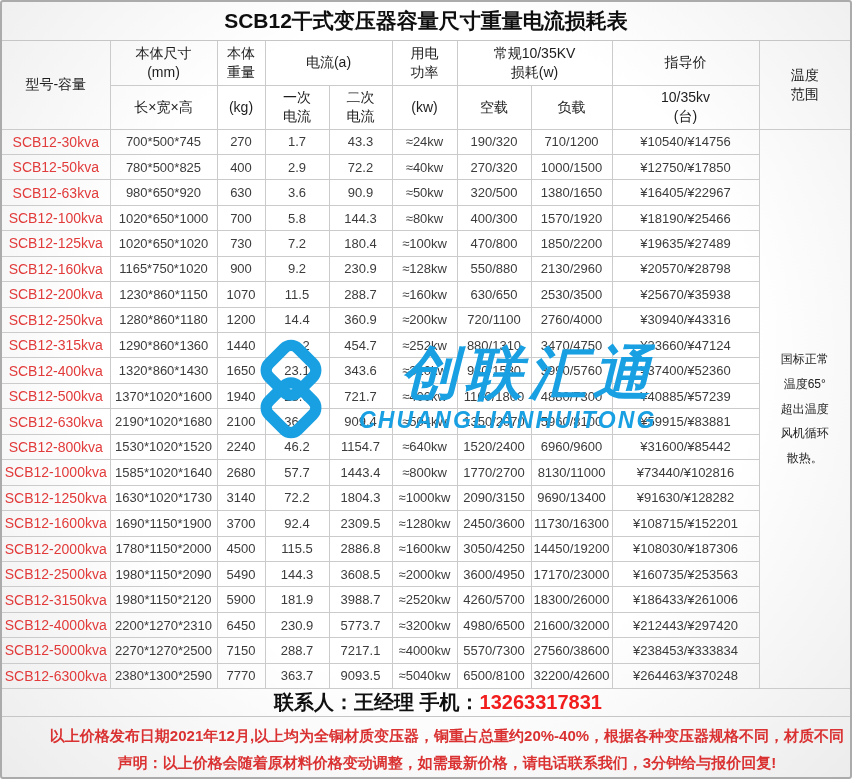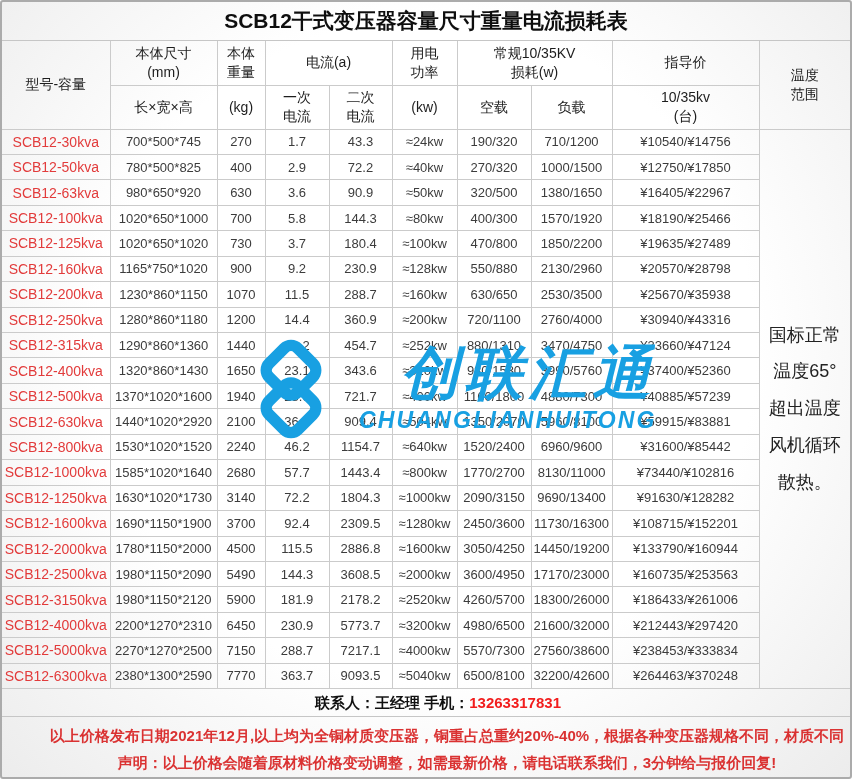--- a/index.html
+++ b/index.html
@@ -22,26 +22,26 @@
   .spec thead tr:first-child th{border-top:none;}
   .spec tr > *:first-child{border-left:none;}
   .spec tr > *:last-child{border-right:none;}
   .spec th{font-size:14px;font-weight:normal;color:#1d1d1d;line-height:1.35;}
   .spec thead tr{height:44px;}
   .ml{white-space:pre-line;margin-top:48px;}
   .spec tbody tr{height:25.45px;}
   .spec tbody td{font-size:13px;color:#3c3c3c;}
   .spec td.model{color:#e23b3b;font-size:14px;}
   .spec td.temp-cell{
-    font-size:18px;color:#222;white-space:pre-line;line-height:2.05;
+    font-size:12px;color:#222;white-space:pre-line;line-height:2.05;
     vertical-align:middle;border-right:none;
   }
   .contact{
     height:27px;line-height:27px;text-align:center;
-    font-size:15px;font-weight:bold;color:#101010;
+    font-size:20px;font-weight:bold;color:#101010;
     border-bottom:1px solid #c6c6c6;
     padding-left:24px;
   }
   .contact .phone{color:#f21d1d;}
   .footer{
     padding-top:5px;text-align:center;font-size:15px;font-weight:bold;
     color:#da3232;line-height:27px;padding-left:42px;
   }
   .watermark{
     position:absolute;left:236px;top:334px;display:flex;align-items:flex-start;
@@ -149,21 +149,21 @@
           <td>144.3</td>
           <td>≈80kw</td>
           <td>400/300</td>
           <td>1570/1920</td>
           <td>¥18190/¥25466</td>
         </tr>
         <tr>
           <td class="model">SCB12-125kva</td>
           <td>1020*650*1020</td>
           <td>730</td>
-          <td>3.7</td>
+          <td>7.2</td>
           <td>180.4</td>
           <td>≈100kw</td>
           <td>470/800</td>
           <td>1850/2200</td>
           <td>¥19635/¥27489</td>
         </tr>
         <tr>
           <td class="model">SCB12-160kva</td>
           <td>1165*750*1020</td>
           <td>900</td>
@@ -224,21 +224,21 @@
           <td>1940</td>
           <td>28.9</td>
           <td>721.7</td>
           <td>≈400kw</td>
           <td>1160/1800</td>
           <td>4880/7300</td>
           <td>¥40885/¥57239</td>
         </tr>
         <tr>
           <td class="model">SCB12-630kva</td>
-          <td>1440*1020*2920</td>
+          <td>2190*1020*1680</td>
           <td>2100</td>
           <td>36.4</td>
           <td>909.4</td>
           <td>≈504kw</td>
           <td>1350/2070</td>
           <td>5960/8100</td>
           <td>¥59915/¥83881</td>
         </tr>
         <tr>
           <td class="model">SCB12-800kva</td>
@@ -286,39 +286,39 @@
         </tr>
         <tr>
           <td class="model">SCB12-2000kva</td>
           <td>1780*1150*2000</td>
           <td>4500</td>
           <td>115.5</td>
           <td>2886.8</td>
           <td>≈1600kw</td>
           <td>3050/4250</td>
           <td>14450/19200</td>
-          <td>¥133790/¥160944</td>
+          <td>¥108030/¥187306</td>
         </tr>
         <tr>
           <td class="model">SCB12-2500kva</td>
           <td>1980*1150*2090</td>
           <td>5490</td>
           <td>144.3</td>
           <td>3608.5</td>
           <td>≈2000kw</td>
           <td>3600/4950</td>
           <td>17170/23000</td>
           <td>¥160735/¥253563</td>
         </tr>
         <tr>
           <td class="model">SCB12-3150kva</td>
           <td>1980*1150*2120</td>
           <td>5900</td>
           <td>181.9</td>
-          <td>2178.2</td>
+          <td>3988.7</td>
           <td>≈2520kw</td>
           <td>4260/5700</td>
           <td>18300/26000</td>
           <td>¥186433/¥261006</td>
         </tr>
         <tr>
           <td class="model">SCB12-4000kva</td>
           <td>2200*1270*2310</td>
           <td>6450</td>
           <td>230.9</td>

